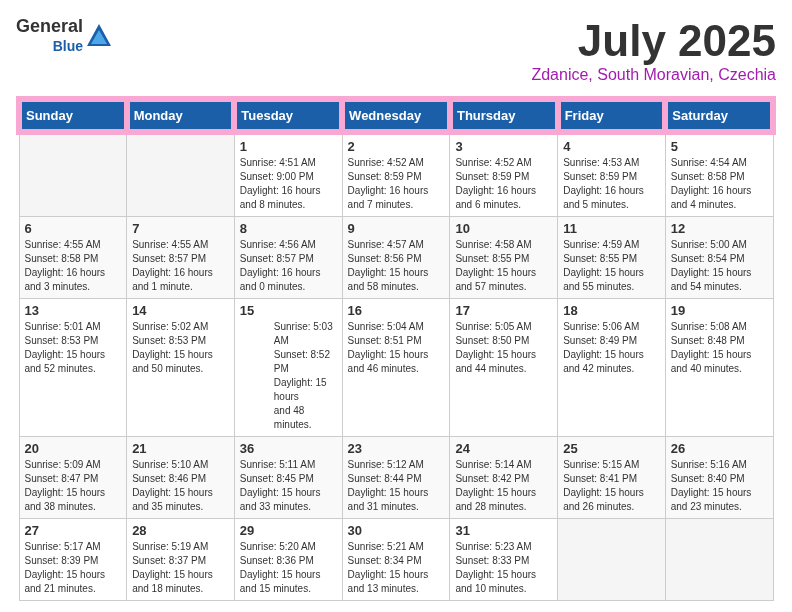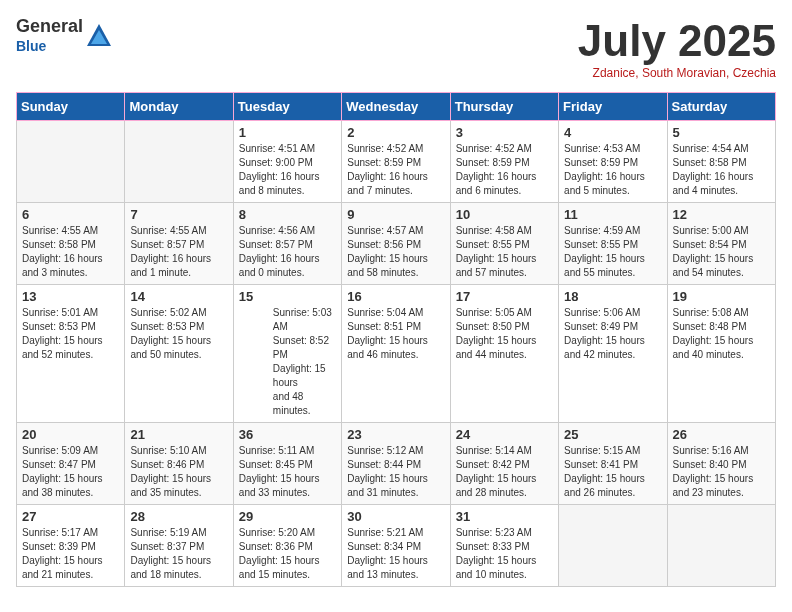--- a/index.html
+++ b/index.html
@@ -12,20 +12,21 @@
     }
     .header {
       display: flex;
       justify-content: space-between;
       align-items: flex-start;
       margin-bottom: 12px;
     }
     .logo {
       display: flex;
       align-items: center;
+      text-align: right;
     }
     .logo-text-general {
       font-size: 18px;
       font-weight: bold;
       color: #333;
     }
     .logo-text-blue {
       font-size: 14px;
       font-weight: bold;
       color: #1a5fa8;
@@ -37,36 +38,36 @@
     }
     .title-block {
       text-align: right;
     }
     .title-month {
       font-size: 44px;
       font-weight: bold;
       color: #333;
     }
     .title-location {
-      font-size: 12px;
-      color: #b91c1c;
+      font-size: 16px;
+      color: #a21caf;
     }
     .calendar {
       width: 100%;
       border-collapse: collapse;
       border: 1px solid #ccc;
     }
     .calendar th {
       background: #1a5fa8;
       color: #fff;
       font-size: 13px;
       font-weight: bold;
       padding: 6px 4px;
       text-align: left;
-      border: 1px solid #f9a8d4;
+      border: 6px solid #f9a8d4;
     }
     .calendar td {
       vertical-align: top;
       border: 1px solid #ccc;
       padding: 4px 5px;
       font-size: 10.5px;
       color: #333;
       width: 108px;
       min-height: 80px;
       background: #fff;

